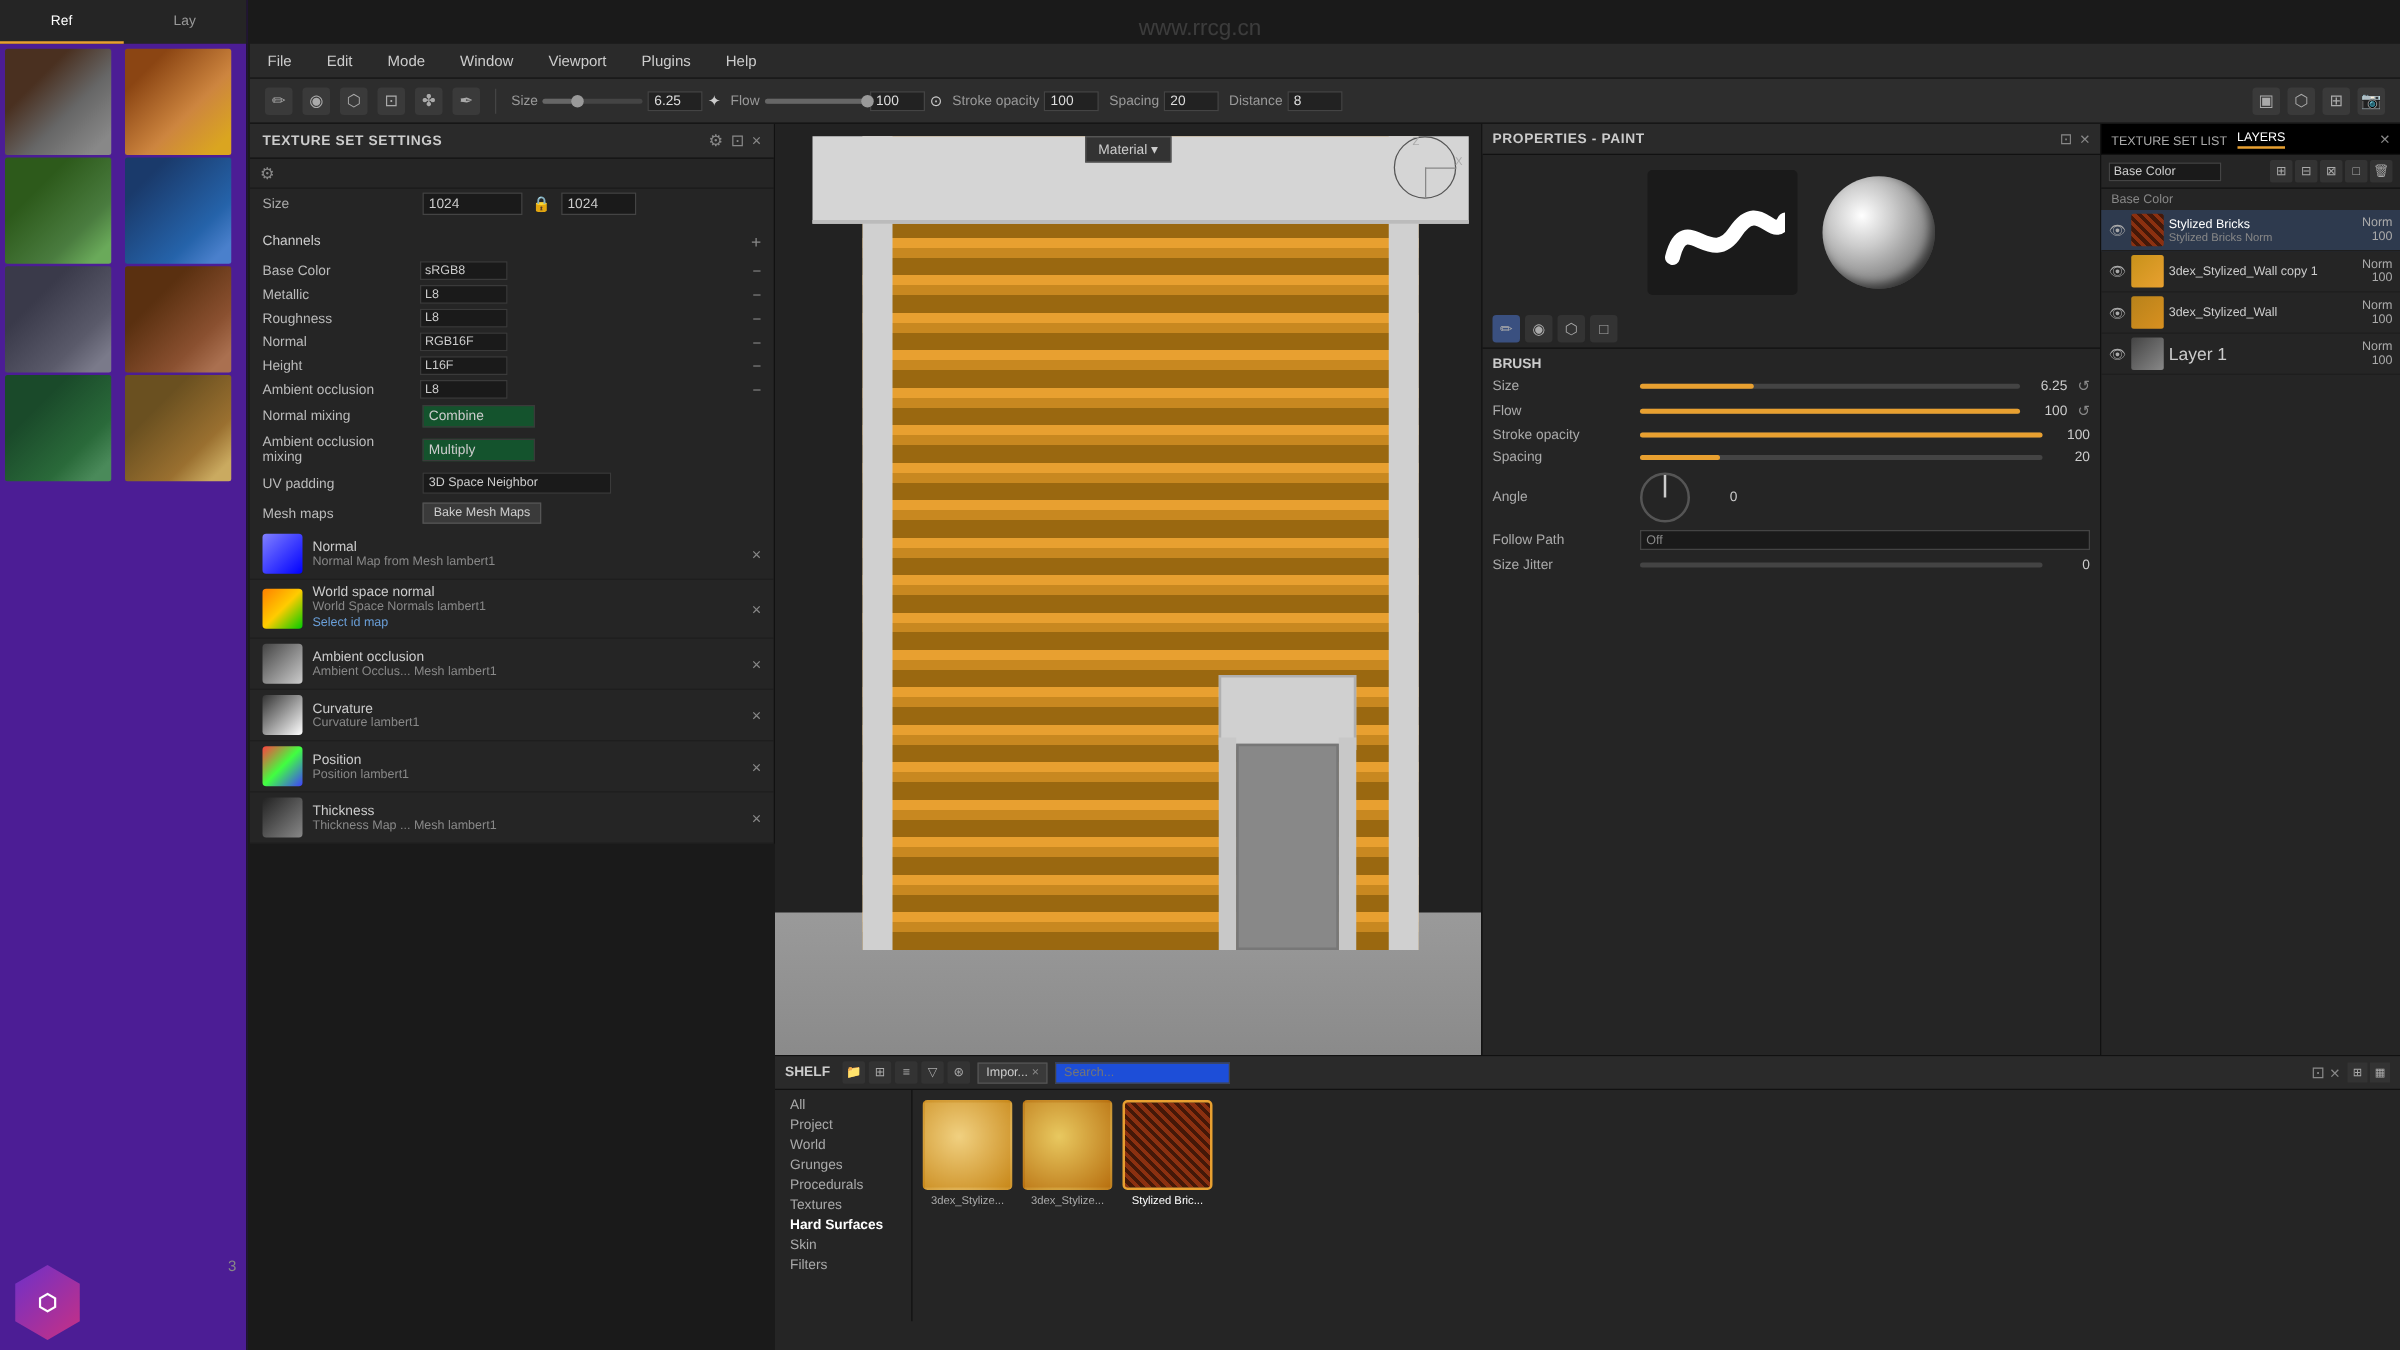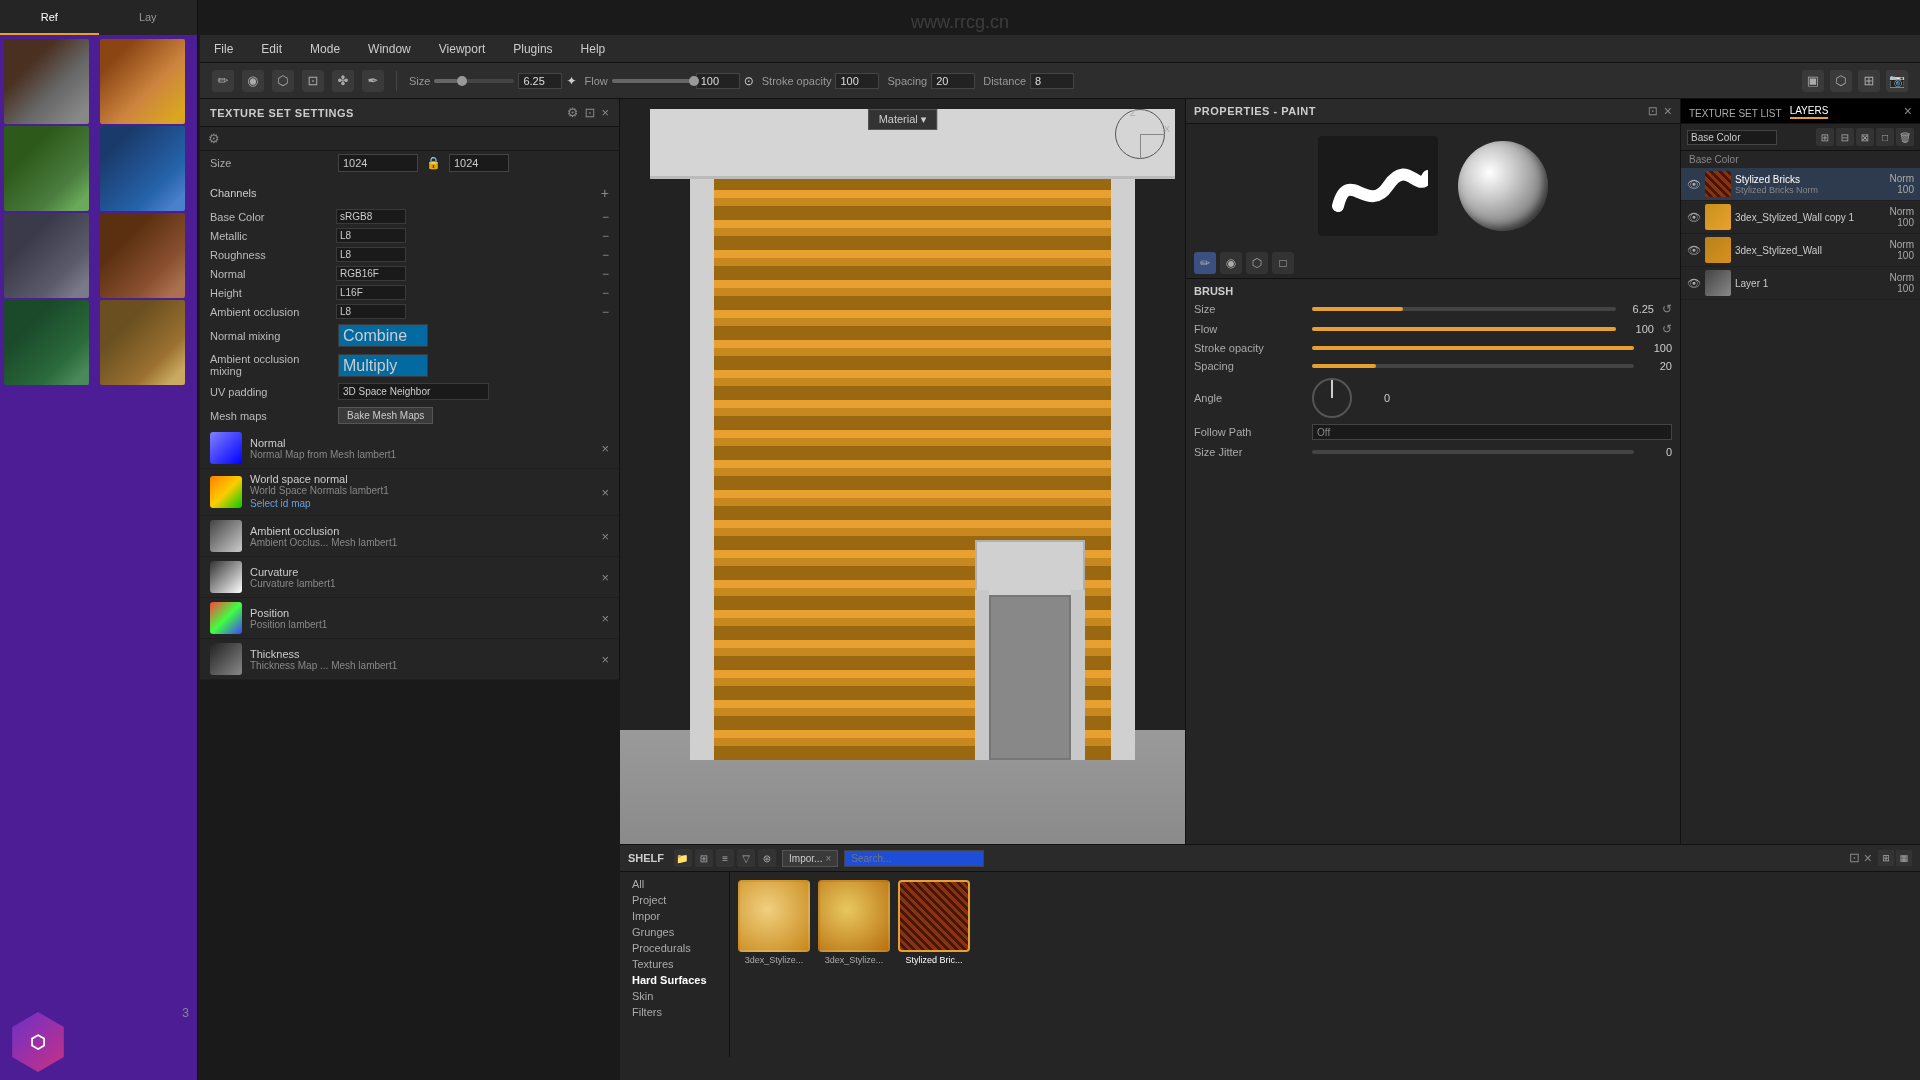--- a/index.html
+++ b/index.html
@@ -53,21 +53,21 @@
     .tss-size-val { background: #1a1a1a; border: 1px solid #444; color: #ccc; font-size: 11px; padding: 2px 4px; width: 60px; }
     .channels-header { display: flex; align-items: center; justify-content: space-between; padding: 6px 10px; margin-top: 4px; }
     .channels-title { font-size: 11px; color: #ccc; }
     .channels-add { color: #888; cursor: pointer; font-size: 14px; }
     .channel-row { display: flex; align-items: center; padding: 2px 10px; gap: 6px; }
     .channel-name { width: 120px; color: #bbb; font-size: 11px; }
     .channel-select { background: #1a1a1a; border: 1px solid #3a3a3a; color: #ccc; font-size: 10px; padding: 1px 3px; width: 70px; }
     .channel-minus { color: #888; cursor: pointer; font-size: 12px; margin-left: auto; }
     .normal-mixing-row { display: flex; align-items: center; padding: 3px 10px; gap: 8px; }
     .nm-label { width: 120px; color: #bbb; font-size: 11px; }
-    .nm-select { background: #0369a1; border: 1px solid #3a3a3a; color: #ccc; font-size: 16px; padding: 2px 4px; width: 90px; }
+    .nm-select { background: #14532d; border: 1px solid #3a3a3a; color: #ccc; font-size: 11px; padding: 2px 4px; width: 90px; }
     .uv-row { display: flex; align-items: center; padding: 3px 10px; gap: 8px; }
     .uv-label { width: 120px; color: #bbb; font-size: 11px; }
     .uv-select { background: #1a1a1a; border: 1px solid #3a3a3a; color: #ccc; font-size: 10px; padding: 2px 4px; width: 151px; }
     .mesh-maps-row { display: flex; align-items: center; padding: 4px 10px; gap: 8px; }
     .mm-label { width: 120px; color: #bbb; font-size: 11px; }
     .mm-button { background: #3a3a3a; border: 1px solid #555; color: #ccc; font-size: 10px; padding: 2px 8px; cursor: pointer; }
 
     
     .mesh-map-item { display: flex; align-items: center; padding: 4px 10px; gap: 8px; border-bottom: 1px solid #1e1e1e; position: relative; }
     .mm-icon { width: 32px; height: 32px; border-radius: 3px; flex-shrink: 0; }
@@ -413,21 +413,21 @@
     <div style="text-align:right;">
       <div style="font-size:10px;color:#aaa;">Norm</div>
       <div style="font-size:10px;color:#aaa;">100</div>
     </div>
   </div>
 
   <div style="display:flex;align-items:center;padding:3px 6px;gap:4px;border-bottom:1px solid #1e1e1e;">
     <span style="color:#aaa;font-size:11px;">👁</span>
     <div style="width:26px;height:26px;border-radius:2px;background:linear-gradient(135deg,#444,#888);flex-shrink:0;"></div>
     <div style="flex:1;">
-      <div style="font-size:10px;color:#ccc;">Layer 1</div>
+      <div style="font-size:14px;color:#ccc;">Layer 1</div>
     </div>
     <div style="text-align:right;">
       <div style="font-size:10px;color:#aaa;">Norm</div>
       <div style="font-size:10px;color:#aaa;">100</div>
     </div>
   </div>
 </div>
 
 <div style="position:absolute; top:99px; right:240px; width:495px; bottom:220px; background:#252525; z-index:8; border-left:1px solid #111;">
 
@@ -545,21 +545,21 @@
       <div style="width:16px;height:16px;background:#333;display:flex;align-items:center;justify-content:center;font-size:9px;color:#aaa;cursor:pointer;">⊞</div>
       <div style="width:16px;height:16px;background:#333;display:flex;align-items:center;justify-content:center;font-size:9px;color:#aaa;cursor:pointer;">▦</div>
     </div>
   </div>
 
   <div style="display:flex;height:185px;">
 
     <div style="width:110px;padding:4px 8px;border-right:1px solid #111;overflow-y:auto;">
       <div style="font-size:11px;color:#aaa;padding:2px 4px;cursor:pointer;">All</div>
       <div style="font-size:11px;color:#aaa;padding:2px 4px;cursor:pointer;">Project</div>
-      <div style="font-size:11px;color:#aaa;padding:2px 4px;cursor:pointer;">Impor</div>
+      <div style="font-size:11px;color:#aaa;padding:2px 4px;cursor:pointer;">World</div>
       <div style="font-size:11px;color:#aaa;padding:2px 4px;cursor:pointer;">Grunges</div>
       <div style="font-size:11px;color:#aaa;padding:2px 4px;cursor:pointer;">Procedurals</div>
       <div style="font-size:11px;color:#aaa;padding:2px 4px;cursor:pointer;">Textures</div>
       <div style="font-size:11px;color:#fff;padding:2px 4px;cursor:pointer;font-weight:bold;">Hard Surfaces</div>
       <div style="font-size:11px;color:#aaa;padding:2px 4px;cursor:pointer;">Skin</div>
       <div style="font-size:11px;color:#aaa;padding:2px 4px;cursor:pointer;">Filters</div>
     </div>
 
     <div style="flex:1;display:flex;gap:8px;padding:8px;overflow-x:auto;align-items:flex-start;">
 

